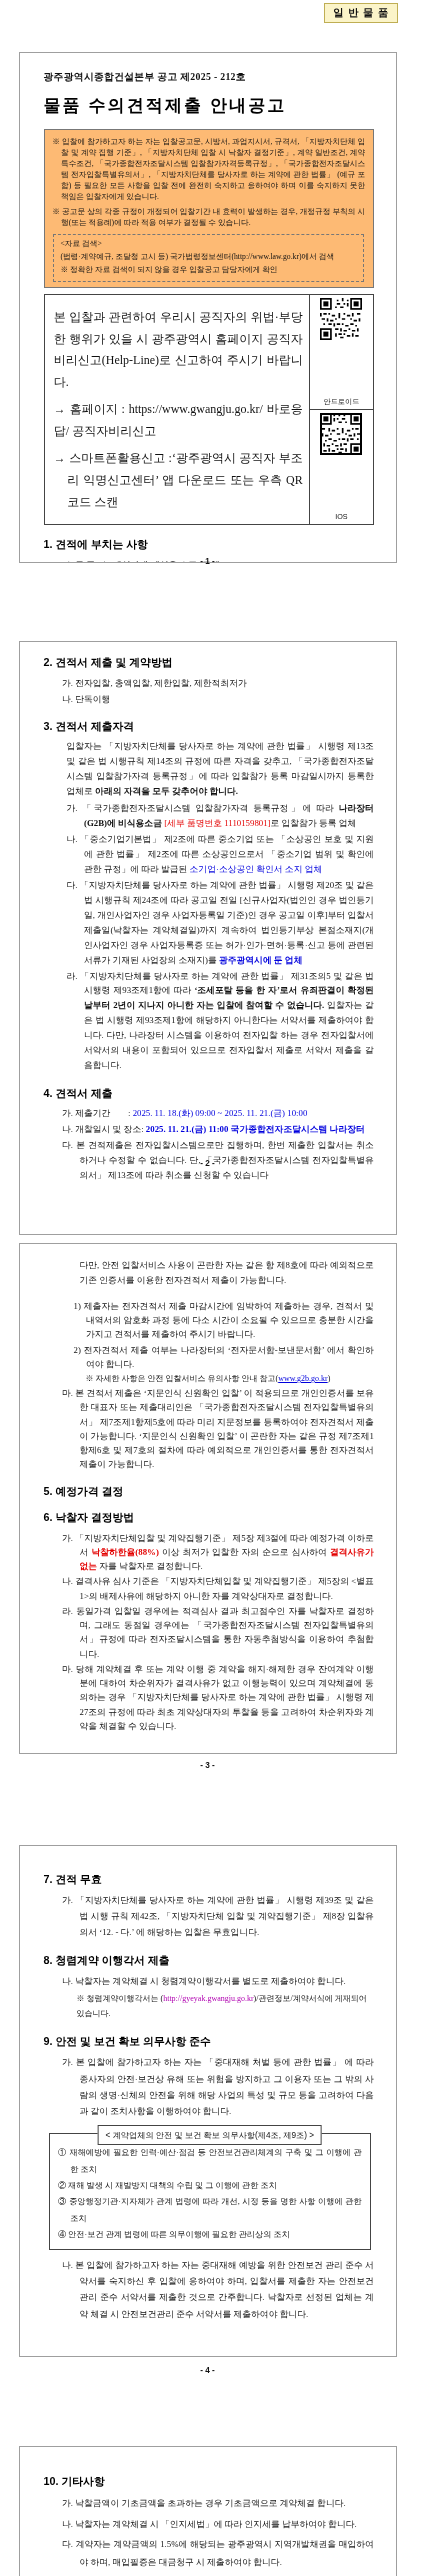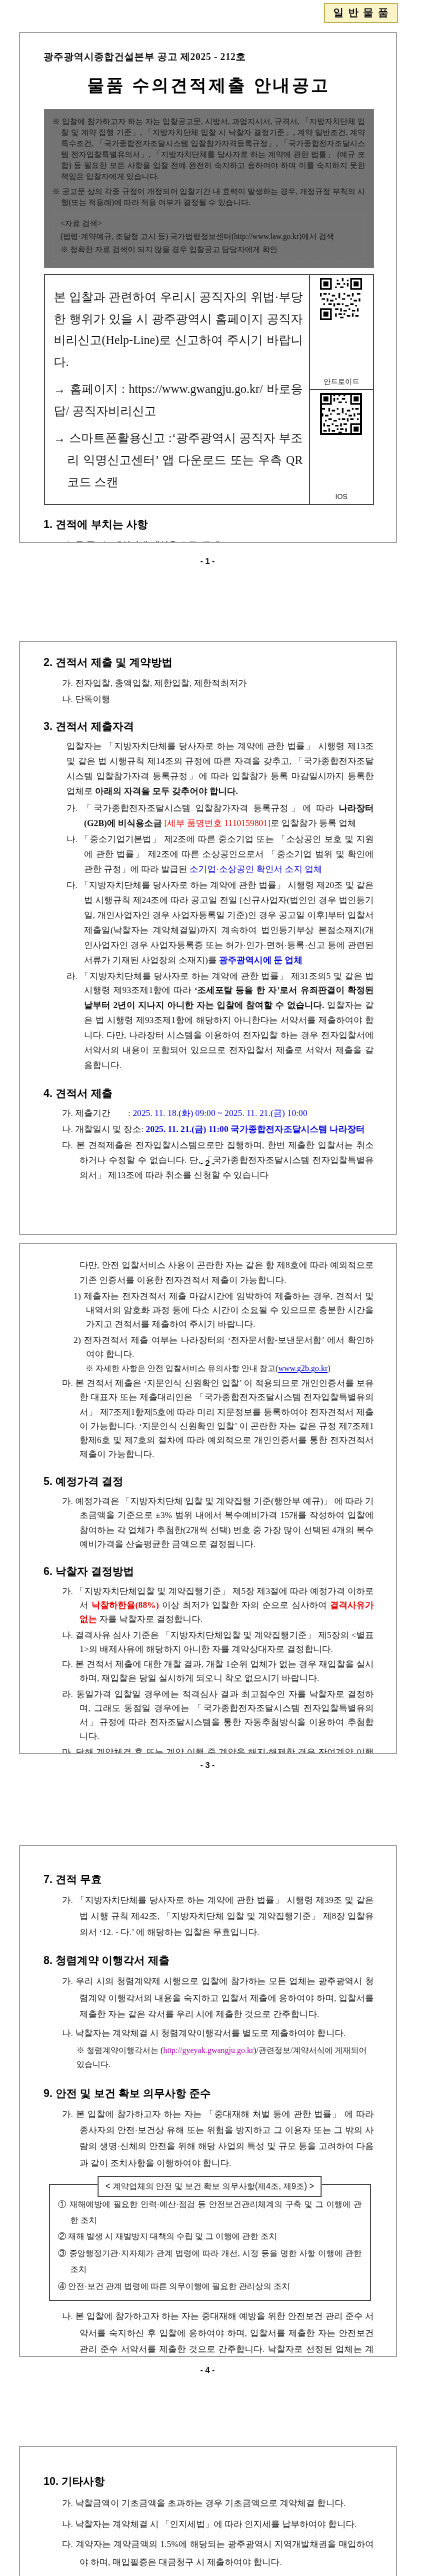--- a/index.html
+++ b/index.html
@@ -1,58 +1,58 @@
 <!DOCTYPE html>
 <html style="font-size:8.2px"><head>
 <meta charset="utf-8">
 <style>
   html,body{margin:0;padding:0;background:#fff;}
   #doc{position:relative;width:426px;height:3009px;background:#fff;
        font-family:"Liberation Serif","DejaVu Serif",serif;color:#111;}
   
   .pg{position:absolute;left:18.5px;width:378px;background:#fff;border:0.5px solid #9f9f9f;
       box-sizing:border-box;padding:11.3px 21.6px 9.3px 24px;overflow:hidden;font-size:8.8px;}
-  #pg1{top:32px;height:511px;line-height:1.95;}
+  #pg1{top:52px;height:511px;line-height:1.95;}
   #pg2{top:641px;height:594px;line-height:1.7;}
   #pg3{top:1243px;height:511px;line-height:1.62;}
   #pg4{top:1845px;height:512px;line-height:1.85;}
   #pg5{top:2446px;height:511px;line-height:2.05;}
   .pnum{position:absolute;left:18.5px;width:378px;text-align:center;
         font:700 8.2px "Liberation Sans","DejaVu Sans",sans-serif;color:#111;}
   
   #badge{position:absolute;top:3px;right:28px;background:#FBF4C9;border:1px solid #BFAE54;
          padding:2.1px 4.1px 2.1px 8.2px;font:700 10.3px "Liberation Sans","DejaVu Sans",sans-serif;
          letter-spacing:4.6px;color:#111;}
   
   .doc-header{font-weight:700;font-size:9.8px;letter-spacing:0.3px;margin-top:6.2px;line-height:1.4;}
-  .doc-title{text-align:center;font:800 17px/1.25 "Liberation Sans","DejaVu Sans",sans-serif;
+  .doc-title{font:800 17px/1.25 "Liberation Sans","DejaVu Sans",sans-serif;
              letter-spacing:2.1px;margin-top:11.3px;color:#000;}
   
-  .nbox{background:#737373;border:0.5px solid #777;margin-top:12.4px;padding:6.7px 7.7px 5.7px;
+  .nbox{background:#fdba74;border:0.5px solid #777;margin-top:12.4px;padding:6.7px 7.7px 5.7px;
         font-size:7.7px;line-height:1.42;}
   .nbox p{margin:0 0 4.6px;padding-left:8.8px;text-indent:-8.8px;text-align:justify;}
   .sbox{border:0.5px dashed #777;margin:0.5px 1px 0 1px;padding:2.6px 6.2px 3.6px;line-height:1.55;}
   .sbox div{margin:1px 0;}
   
   .hl{display:flex;border:1px solid #444;margin-top:6.2px;}
   .hl-left{flex:1;padding:11.3px 6.2px 5.2px 9.3px;font-size:12px;line-height:1.82;}
   .hl-left p{margin:0 0 5.2px;text-align:justify;}
   .hl-hang{padding-left:13.4px;text-indent:-13.4px;}
   .hl-right{width:63px;border-left:1px solid #444;display:flex;flex-direction:column;}
   .qr-cell{flex:1;display:flex;flex-direction:column;align-items:center;justify-content:space-between;padding:2.6px 2.1px;}
   .qr-cell + .qr-cell{border-top:1px solid #444;}
   .qr-label{font:7.2px "Liberation Sans","DejaVu Sans",sans-serif;margin-top:1px;}
   svg.qr{width:42px;height:42px;background:#fff;}
   
   .sec-h{font:700 10.8px/1.3 "Liberation Sans","DejaVu Sans",sans-serif;color:#000;margin:12.4px 0 6.2px 0;}
   .sec-h.first{margin-top:2.1px;}
   .item{margin:0 0 2.6px 18.5px;padding-left:17.5px;text-indent:-17.5px;text-align:justify;}
   #pg2 .item,#pg3 .item{margin-bottom:1px;}
   .para{margin:0 0 2.1px 23px;text-align:justify;}
-  .cont{margin:0 0 2px 36px;text-align:justify;}
+  .cont{margin:0 0 12px 36px;text-align:justify;}
   .sub{margin:0 0 1.5px 30px;padding-left:12.4px;text-indent:-12.4px;text-align:justify;}
   .note{font-size:8px;}
   .note-ind{margin-left:33px;}
   .note-s1{margin:1px 0 2.1px 15.5px;font-size:8.2px;}
   
   .itable{width:calc(100% - 5.2px);margin:5.2px 1px 4.1px 3.1px;border-collapse:collapse;text-align:center;
           font-size:8.8px;line-height:1.6;}
   .itable th,.itable td{border:0.8px solid #333;height:15.5px;font-weight:400;padding:0.5px 2.1px;}
   .itable th{background:#7dd3fc;}
   
@@ -179,38 +179,35 @@
   <div class="pnum" style="top:1159px">- 2 -</div>
 
   <div class="pg" id="pg3">
     <div class="cont" style="margin-top:3.1px">다만, 안전 입찰서비스 사용이 곤란한 자는 같은 항 제8호에 따라 예외적으로 기존 인증서를 이용한 전자견적서 제출이 가능합니다.</div>
     <div class="sub">1) 제출자는 전자견적서 제출 마감시간에 임박하여 제출하는 경우, 견적서 및 내역서의 암호화 과정 등에 다소 시간이 소요될 수 있으므로 충분한 시간을 가지고 견적서를 제출하여 주시기 바랍니다.</div>
     <div class="sub">2) 전자견적서 제출 여부는 나라장터의 ‘전자문서함-보낸문서함’ 에서 확인하여야 합니다.</div>
     <div class="note" style="margin-left:42px"><span>※ 자세한 사항은 안전 입찰서비스 유의사항 안내 참고(</span><span class="lk">www.g2b.go.kr</span><span>)</span></div>
     <div class="item">마. 본 견적서 제출은 ‘지문인식 신원확인 입찰’ 이 적용되므로 개인인증서를 보유한 대표자 또는 제출대리인은 「국가종합전자조달시스템 전자입찰특별유의서」 제7조제1항제5호에 따라 미리 지문정보를 등록하여야 전자견적서 제출이 가능합니다. ‘지문인식 신원확인 입찰’ 이 곤란한 자는 같은 규정 제7조제1항제6호 및 제7호의 절차에 따라 예외적으로 개인인증서를 통한 전자견적서 제출이 가능합니다.</div>
 
     <div class="sec-h">5. 예정가격 결정</div>
-    <div class="item">가. 예정가격은 「지방자치단체 입찰 및 계약집행 기준(행안부 예규)」 에 따라 기초금액을 기준으로 ±3% 범위 내에서 복수예비가격 15개를 작성하여 입찰에 참여하는 각 업체가 추첨한(2개씩 선택) 번호 중 가장 많이 선택된 4개의 복수예비가격을 산술평균한 금액으로 결정됩니다.</div>
 
     <div class="sec-h">6. 낙찰자 결정방법</div>
     <div class="item"><span>가. 「지방자치단체입찰 및 계약집행기준」 제5장 제3절에 따라 예정가격 이하로서 </span><span class="rd b">낙찰하한율(88%)</span><span> 이상 최저가 입찰한 자의 순으로 심사하여 </span><span class="rd b">결격사유가 없는</span><span> 자를 낙찰자로 결정합니다.</span></div>
     <div class="item">나. 결격사유 심사 기준은 「지방자치단체입찰 및 계약집행기준」 제5장의 &lt;별표1&gt;의 배제사유에 해당하지 아니한 자를 계약상대자로 결정합니다.</div>
-    <div class="item">다. 본 견적서 제출에 대한 개찰 결과, 개찰 1순위 업체가 없는 경우 재입찰을 실시하며, 재입찰은 당일 실시하게 되오니 착오 없으시기 바랍니다.</div>
     <div class="item">라. 동일가격 입찰일 경우에는 적격심사 결과 최고점수인 자를 낙찰자로 결정하며, 그래도 동점일 경우에는 「국가종합전자조달시스템 전자입찰특별유의서」규정에 따라 전자조달시스템을 통한 자동추첨방식을 이용하여 추첨합니다.</div>
     <div class="item">마. 당해 계약체결 후 또는 계약 이행 중 계약을 해지·해제한 경우 잔여계약 이행분에 대하여 차순위자가 결격사유가 없고 이행능력이 있으며 계약체결에 동의하는 경우 「지방자치단체를 당사자로 하는 계약에 관한 법률」 시행령 제27조의 규정에 따라 최초 계약상대자의 투찰율 등을 고려하여 차순위자와 계약을 체결할 수 있습니다.</div>
 
   </div>
   <div class="pnum" style="top:1761px">- 3 -</div>
 
   <div class="pg" id="pg4">
     <div class="sec-h" style="margin-top:14.4px">7. 견적 무효</div>
     <div class="item">가. 「지방자치단체를 당사자로 하는 계약에 관한 법률」 시행령 제39조 및 같은 법 시행 규칙 제42조, 「지방자치단체 입찰 및 계약집행기준」 제8장 입찰유의서 ‘12. - 다.’ 에 해당하는 입찰은 무효입니다.</div>
 
     <div class="sec-h">8. 청렴계약 이행각서 제출</div>
-    <div class="item">가. 우리 시의 청렴계약제 시행으로 입찰에 참가하는 모든 업체는 광주광역시 청렴계약 이행각서의 내용을 숙지하고 입찰서 제출에 응하여야 하며, 입찰서를 제출한 자는 같은 각서를 우리 시에 제출한 것으로 간주합니다.</div>
     <div class="item">나. 낙찰자는 계약체결 시 청렴계약이행각서를 별도로 제출하여야 합니다.</div>
     <div class="note note-ind"><span>※ 청렴계약이행각서는 (</span><span class="mg">http://gyeyak.gwangju.go.kr</span><span>)/관련정보/계약서식에 게재되어 있습니다.</span></div>
 
     <div class="sec-h">9. 안전 및 보건 확보 의무사항 준수</div>
     <div class="item">가. 본 입찰에 참가하고자 하는 자는 「중대재해 처벌 등에 관한 법률」 에 따라 종사자의 안전·보건상 유해 또는 위험을 방지하고 그 이용자 또는 그 밖의 사람의 생명·신체의 안전을 위해 해당 사업의 특성 및 규모 등을 고려하여 다음과 같이 조치사항을 이행하여야 합니다.</div>
 
     <div class="obox">
       <div class="obox-title">&lt; 계약업체의 안전 및 보건 확보 의무사항(제4조, 제9조) &gt;</div>
       <p class="obox-item">① 재해예방에 필요한 인력·예산·점검 등 안전보건관리체계의 구축 및 그 이행에 관한 조치</p>
       <p class="obox-item">② 재해 발생 시 재발방지 대책의 수립 및 그 이행에 관한 조치</p>

